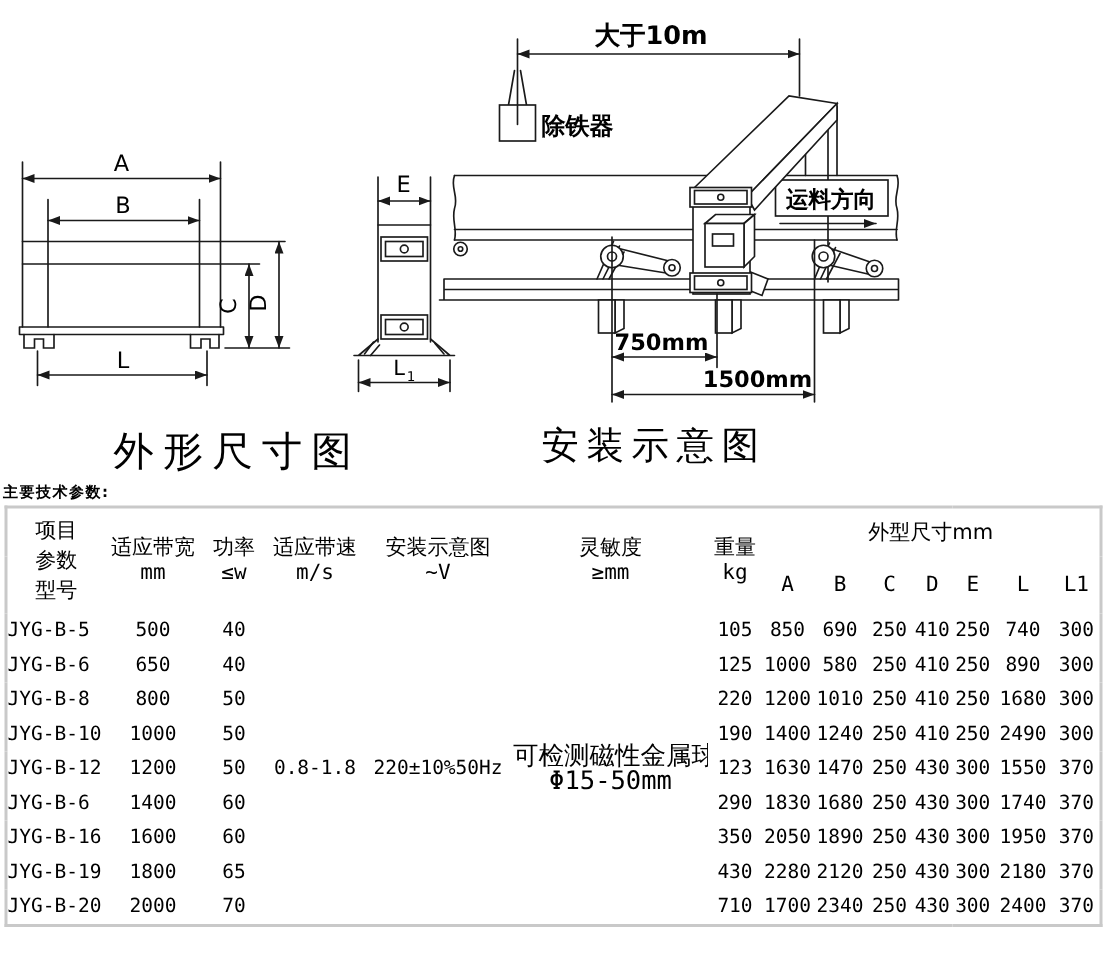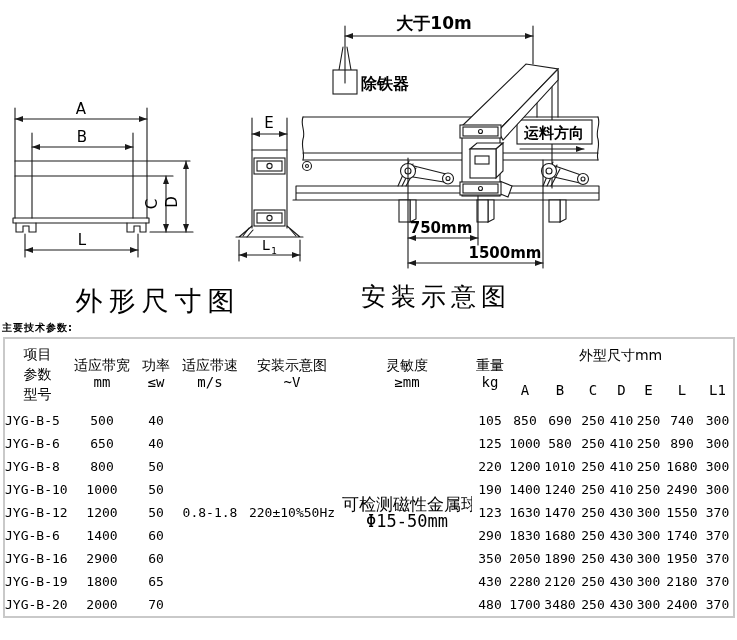--- a/index.html
+++ b/index.html
@@ -328,21 +328,21 @@
     <td>1830</td>
     <td>1680</td>
     <td>250</td>
     <td>430</td>
     <td>300</td>
     <td>1740</td>
     <td>370</td>
   </tr>
         <tr>
     <td class="cell-model">JYG-B-16</td>
-    <td>2900</td>
+    <td>1600</td>
     <td>60</td>
 
     <td>350</td>
     <td>2050</td>
     <td>1890</td>
     <td>250</td>
     <td>430</td>
     <td>300</td>
     <td>1950</td>
     <td>370</td>
@@ -359,23 +359,23 @@
     <td>430</td>
     <td>300</td>
     <td>2180</td>
     <td>370</td>
   </tr>
         <tr>
     <td class="cell-model">JYG-B-20</td>
     <td>2000</td>
     <td>70</td>
 
-    <td>480</td>
+    <td>710</td>
     <td>1700</td>
-    <td>3480</td>
+    <td>2340</td>
     <td>250</td>
     <td>430</td>
     <td>300</td>
     <td>2400</td>
     <td>370</td>
   </tr>
       </tbody>
   </table>
 </div>
 

